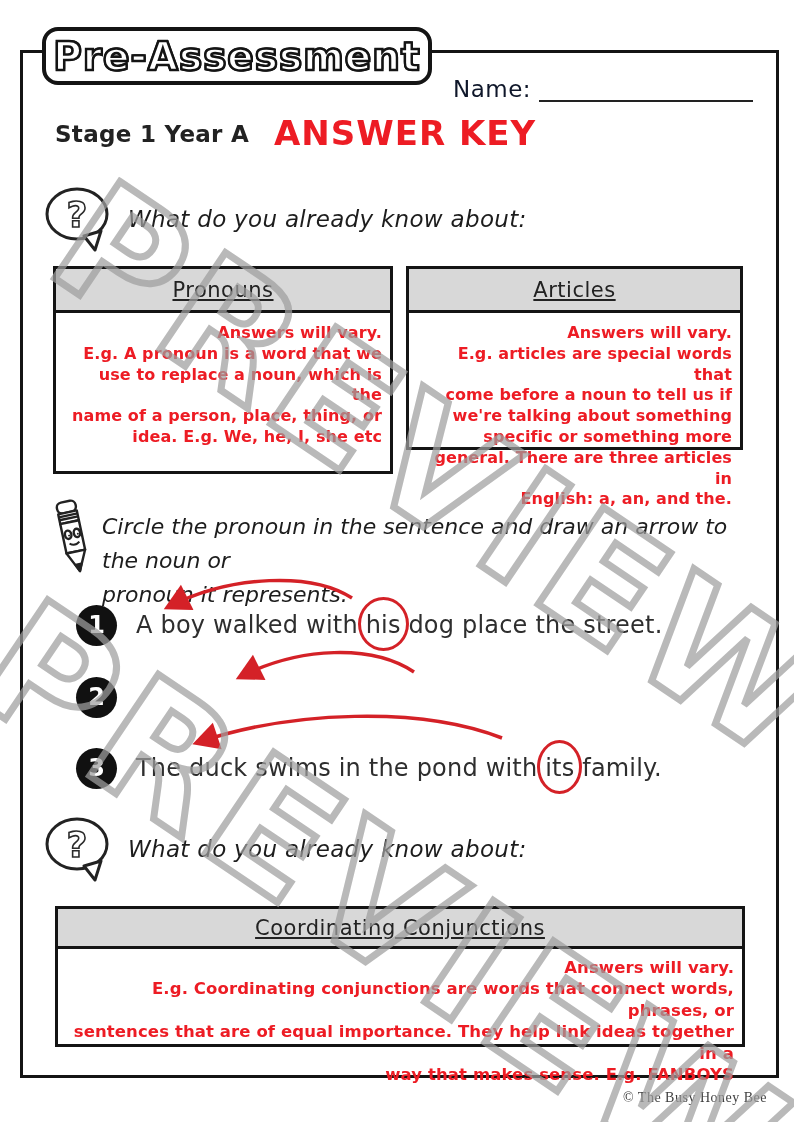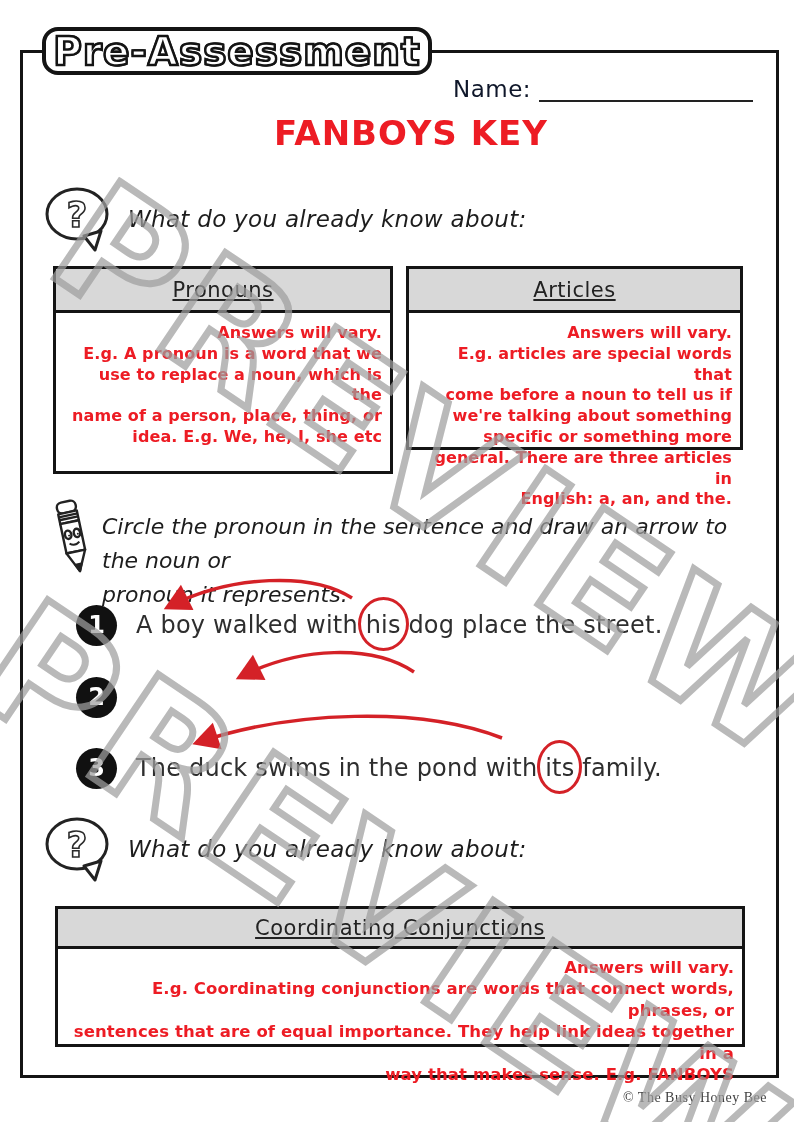--- a/index.html
+++ b/index.html
@@ -9,21 +9,21 @@
     background:#ffffff; overflow:hidden;
     font-family:"DejaVu Sans", "Liberation Sans", sans-serif;
     color:#222;
   }
   .page-border {
     position:absolute; left:20px; top:50px; width:759px; height:1028px;
     border:3px solid #141414;
   }
   
   .title-box {
-    position:absolute; left:42px; top:27px; width:390px; height:48px;
+    position:absolute; left:42px; top:27px; width:390px; height:58px;
     background:#ffffff; border:4px solid #141414; border-radius:16px;
     display:flex; align-items:center; justify-content:center; z-index:6;
   }
   .title-text {
     font-size:39px; font-weight:800; letter-spacing:1px; color:#ffffff;
     -webkit-text-stroke:2.4px #141414;
     text-shadow:-1px -1px 0 #141414, 1px -1px 0 #141414, -1px 1px 0 #141414, 1px 1px 0 #141414;
   }
   
   .name-row { position:absolute; left:453px; top:76px; width:300px; display:flex; align-items:flex-end; z-index:6; }
@@ -97,21 +97,22 @@
 
   <div class="title-box">
     <span class="title-text">Pre-Assessment</span>
   </div>
 
   <div class="name-row">
     <span class="name-label">Name:</span>
     <span class="name-line"></span>
   </div>
 
-  <div class="answer-key">FANBOYS KEY</div>
+  <div class="stage">Stage 1 Year A</div>
+  <div class="answer-key">ANSWER KEY</div>
 
   <div class="prompt prompt-1">
     <span>
       <svg width="70" height="66" viewBox="0 0 70 66">
         <ellipse cx="33" cy="28" rx="30" ry="25" fill="#fff" stroke="#222" stroke-width="3"></ellipse>
         <path d="M40 50 L51 64 L57 45 Z" fill="#fff" stroke="#222" stroke-width="3" stroke-linejoin="round"></path>
         <text x="33" y="41" text-anchor="middle" font-size="36" font-weight="bold" font-family="DejaVu Sans, sans-serif" fill="#fff" stroke="#2a2a2a" stroke-width="1.6">?</text>
       </svg>
     </span>
     <span class="prompt-text">What do you already know about:</span>

